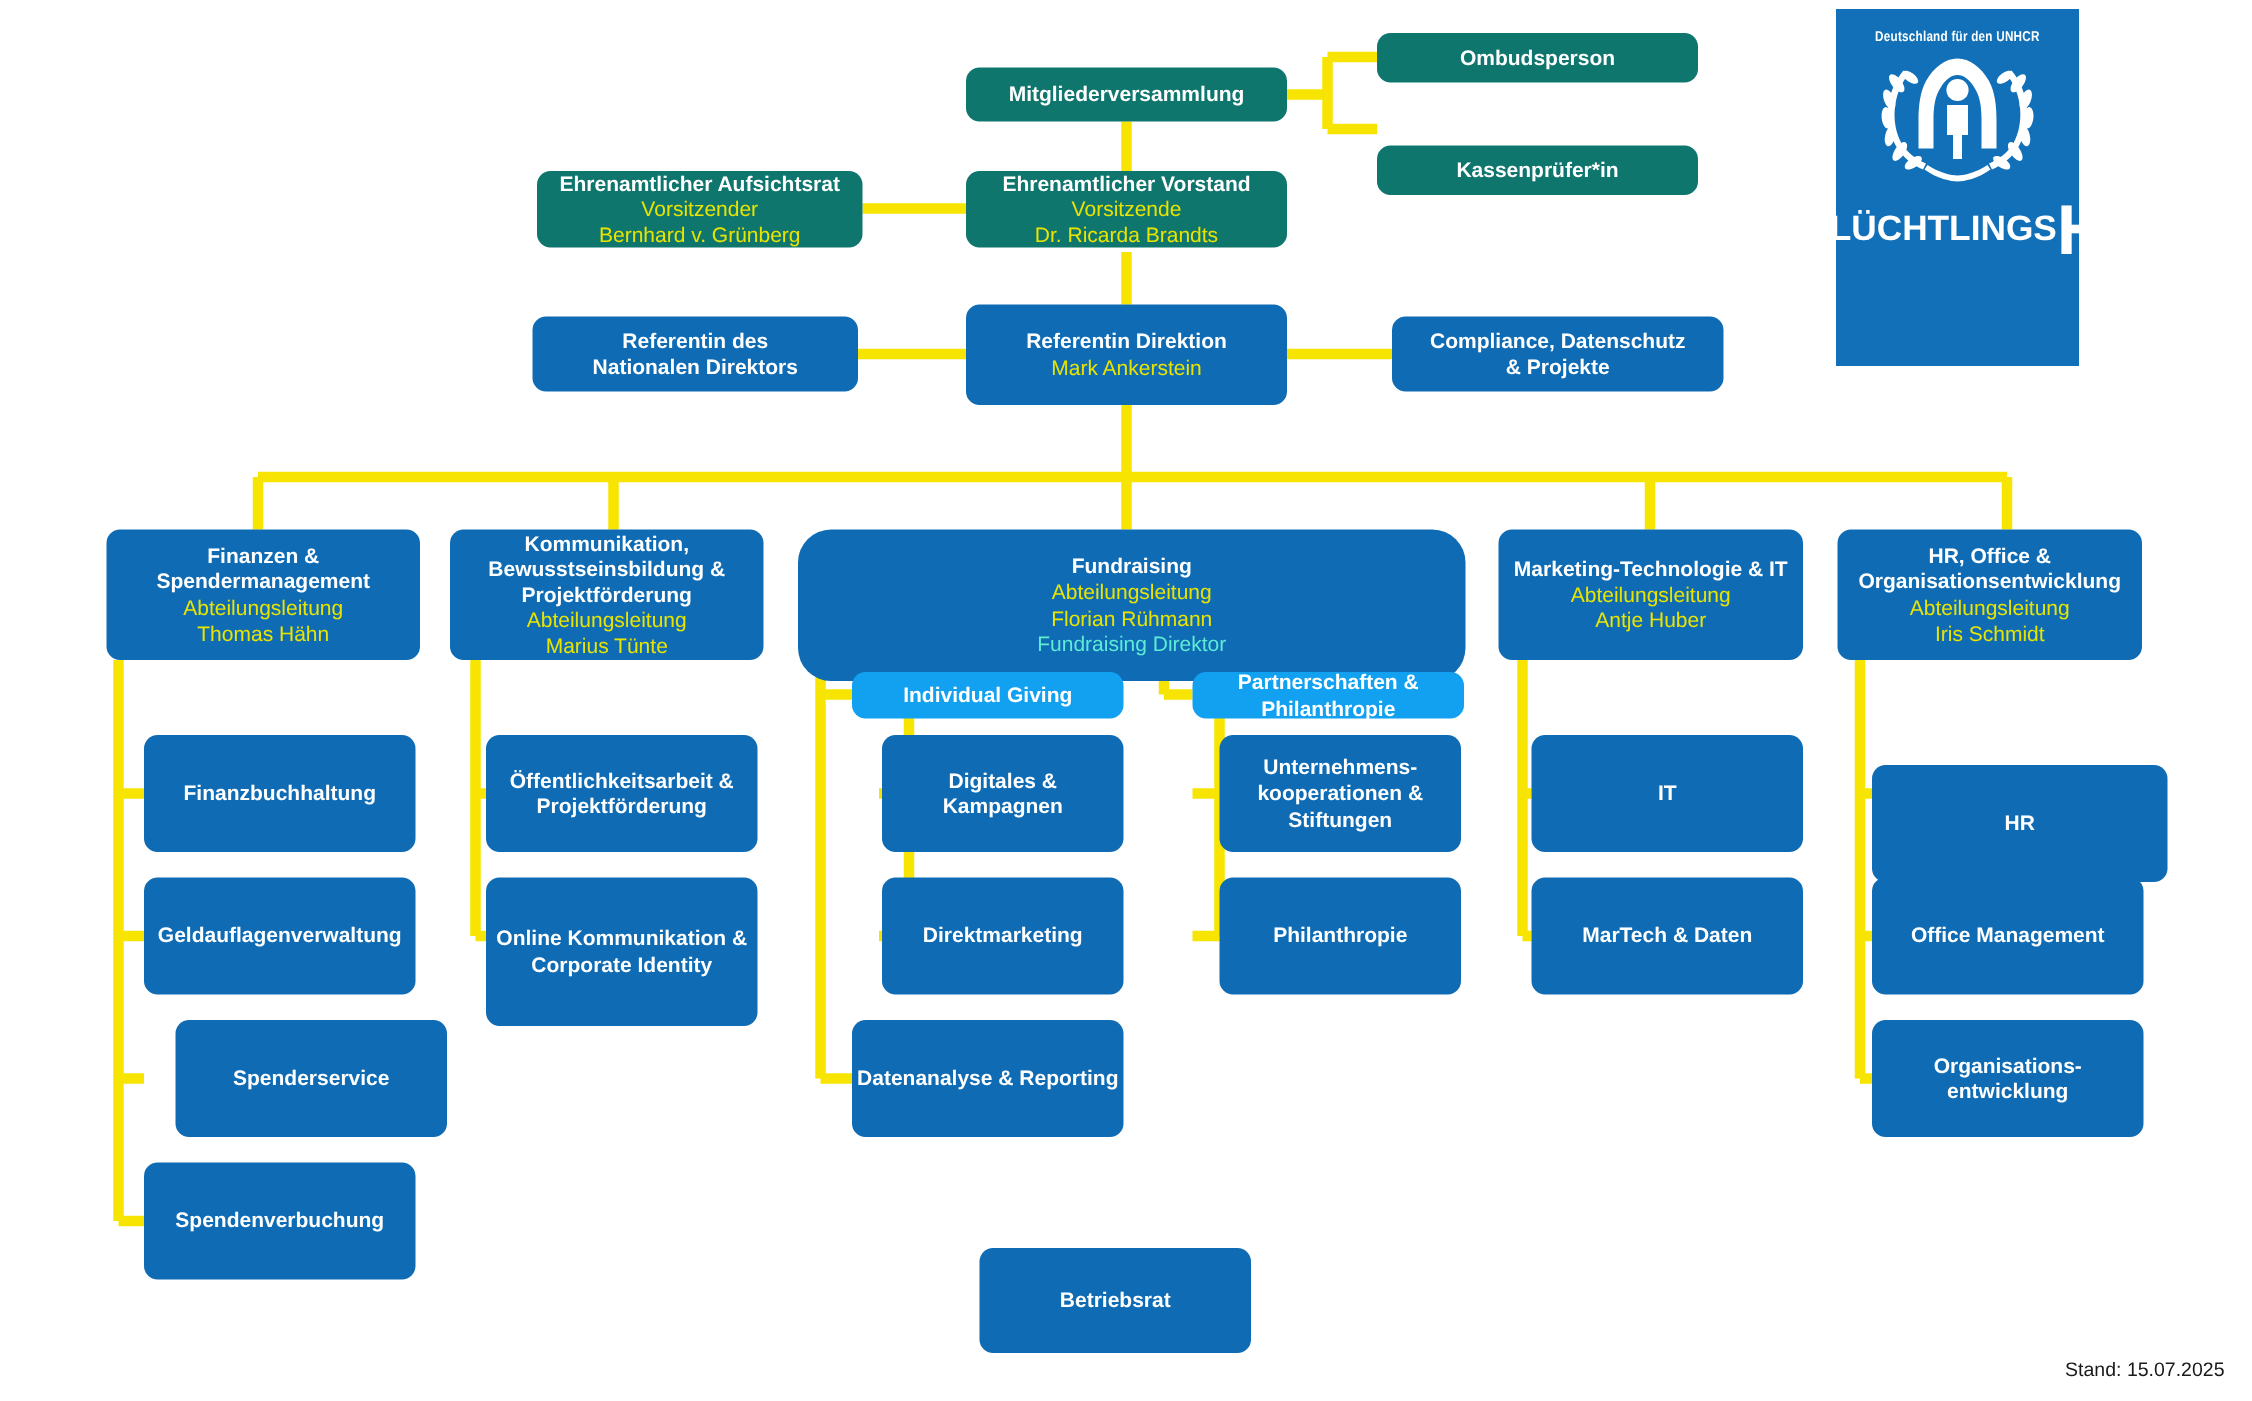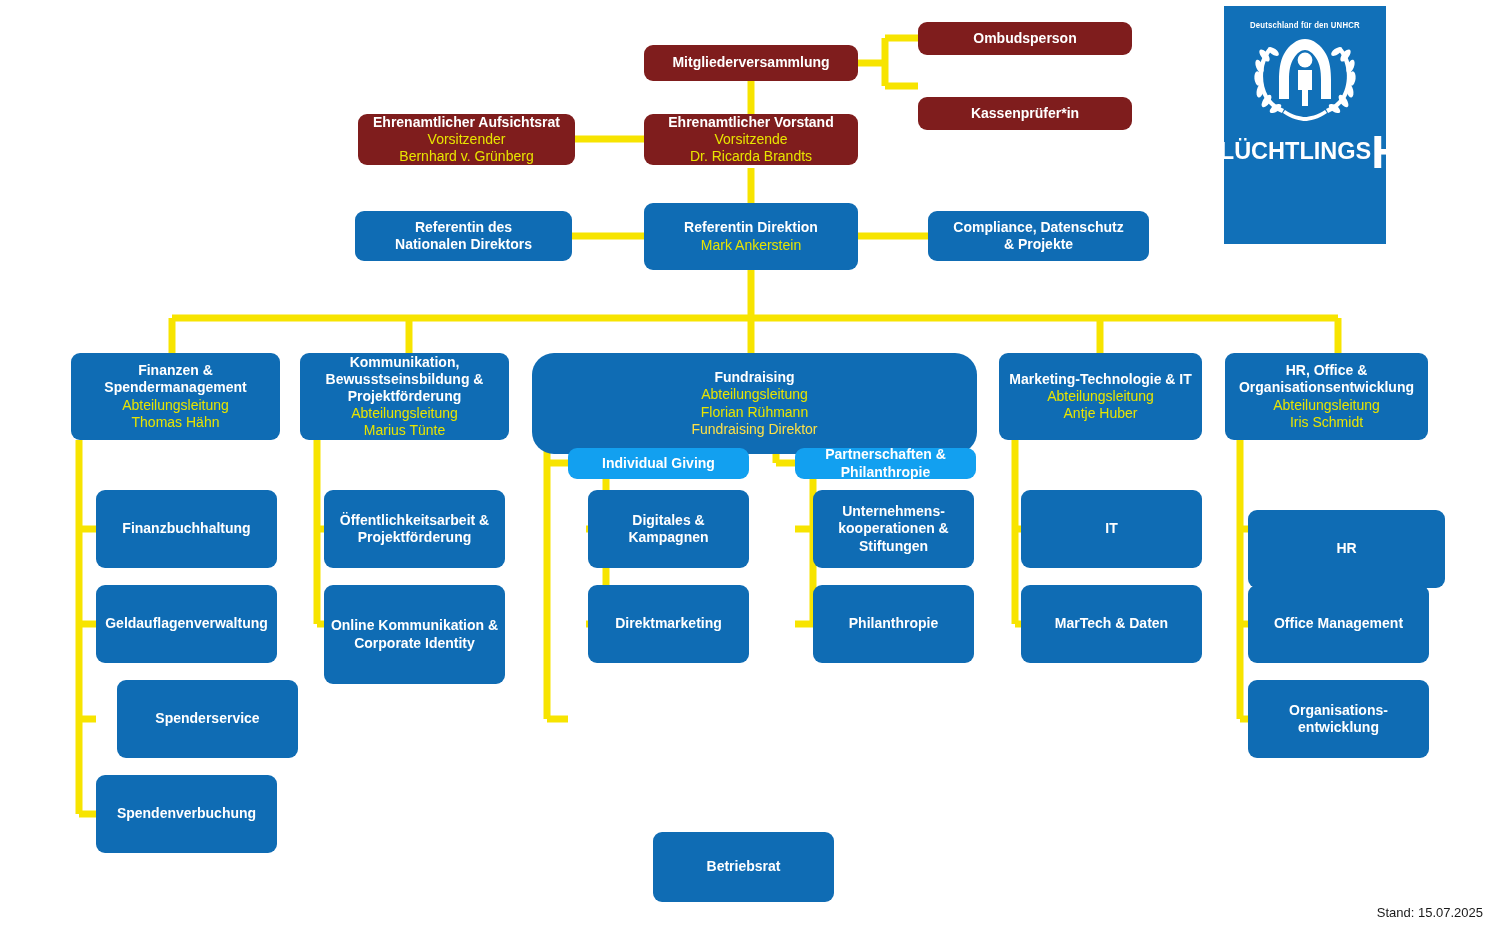--- a/index.html
+++ b/index.html
@@ -39,29 +39,29 @@
     line-height: 1.22;
     padding: 2px 6px;
     z-index: 5;
   }
   .node .ln {
     display: block;
     white-space: nowrap;
   }
 
   
-  .navy   { background: #7f1d1d; }
+  .navy   { background: #0f766e; }
   .blue   { background: #0f6cb4; }
   .ltblue { background: #12a0f0; }
 
   
   .t-title  { font-weight: bold; color: #ffffff; }
   .t-role   { color: #e8e400; font-weight: normal; }
   .t-name   { color: #e8e400; font-weight: normal; }
-  .t-sub    { color: #fde047; font-weight: normal; }
+  .t-sub    { color: #5eead4; font-weight: normal; }
   .t-plain  { font-weight: bold; color: #ffffff; }
 
   .fs14 { font-size: 14px; }
 
   
   #logo {
     position: absolute;
     left: 1224px;
     top: 6px;
     width: 162px;
@@ -279,20 +279,23 @@
   </div>
   <div class="node blue fs14" style="left:813px; top:490px; width:161px; height:78px;">
     <span class="ln t-plain">Unternehmens-</span>
     <span class="ln t-plain">kooperationen &amp;</span>
     <span class="ln t-plain">Stiftungen</span>
   </div>
   <div class="node blue fs14" style="left:813px; top:585px; width:161px; height:78px;">
     <span class="ln t-plain">Philanthropie</span>
   </div>
 
+  <div class="node blue fs14" style="left:568px; top:680px; width:181px; height:78px;">
+    <span class="ln t-plain">Datenanalyse &amp; Reporting</span>
+  </div>
 
   <div class="node blue fs14" style="left:999px; top:353px; width:203px; height:87px;">
     <span class="ln t-title">Marketing-Technologie &amp; IT</span>
     <span class="ln t-role">Abteilungsleitung</span>
     <span class="ln t-name">Antje Huber</span>
   </div>
   <div class="node blue fs14" style="left:1021px; top:490px; width:181px; height:78px;">
     <span class="ln t-plain">IT</span>
   </div>
   <div class="node blue fs14" style="left:1021px; top:585px; width:181px; height:78px;">

